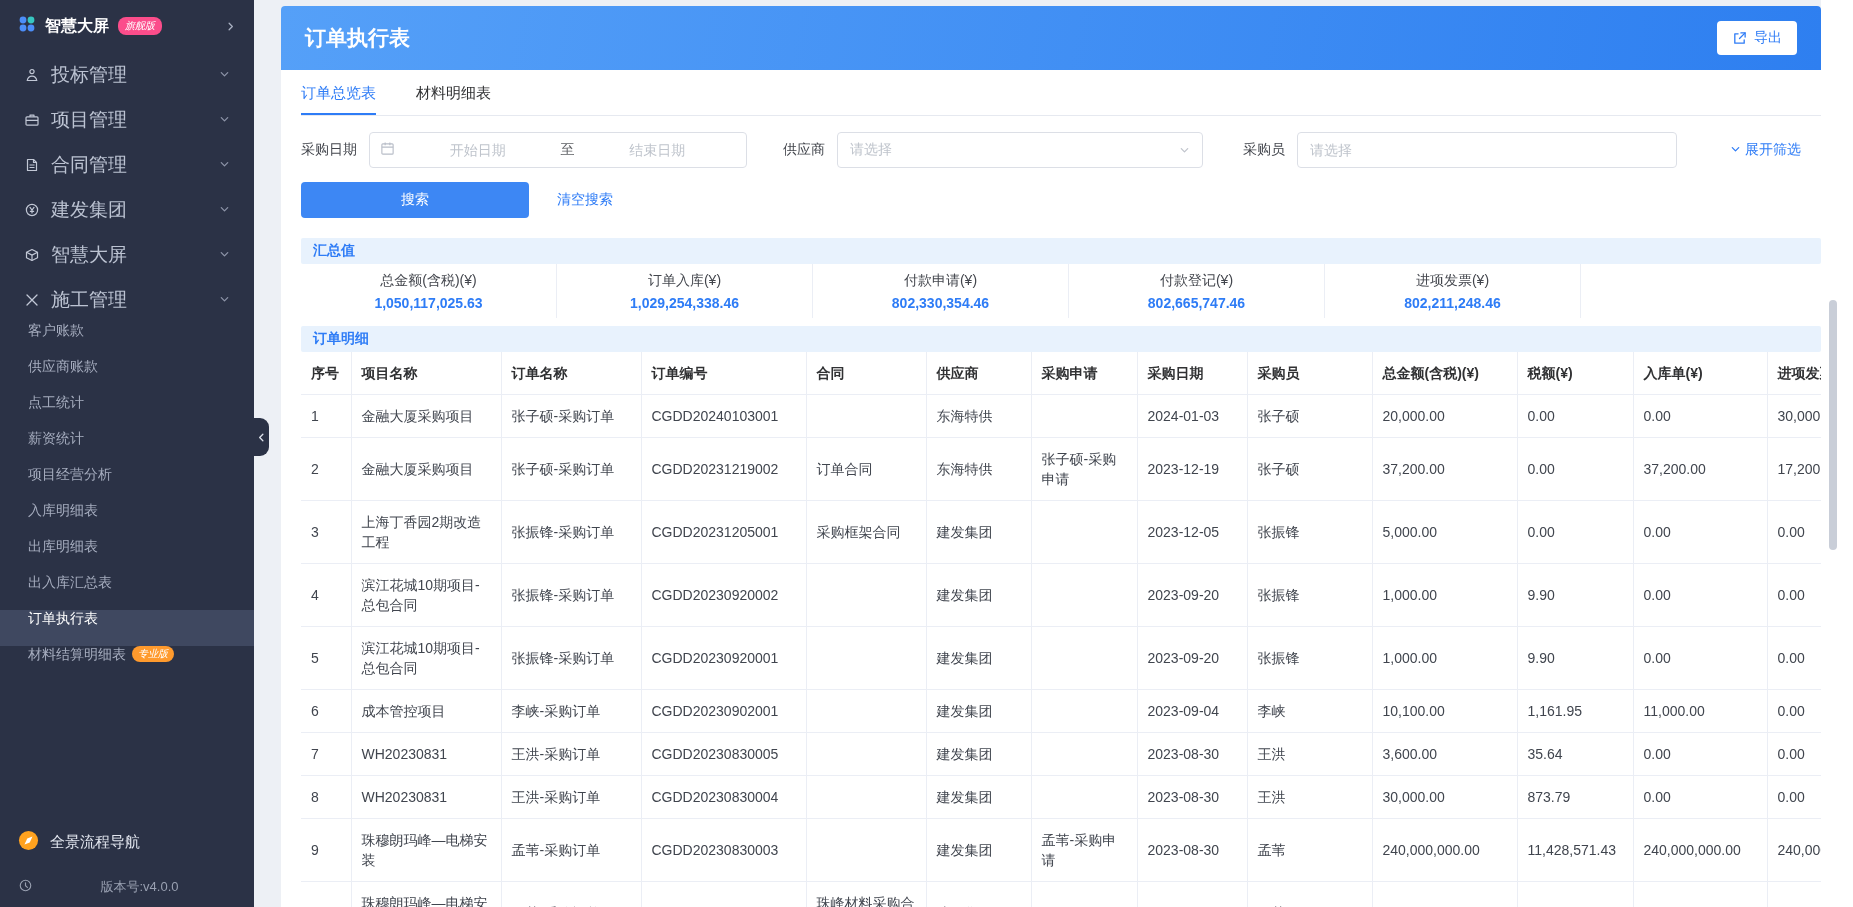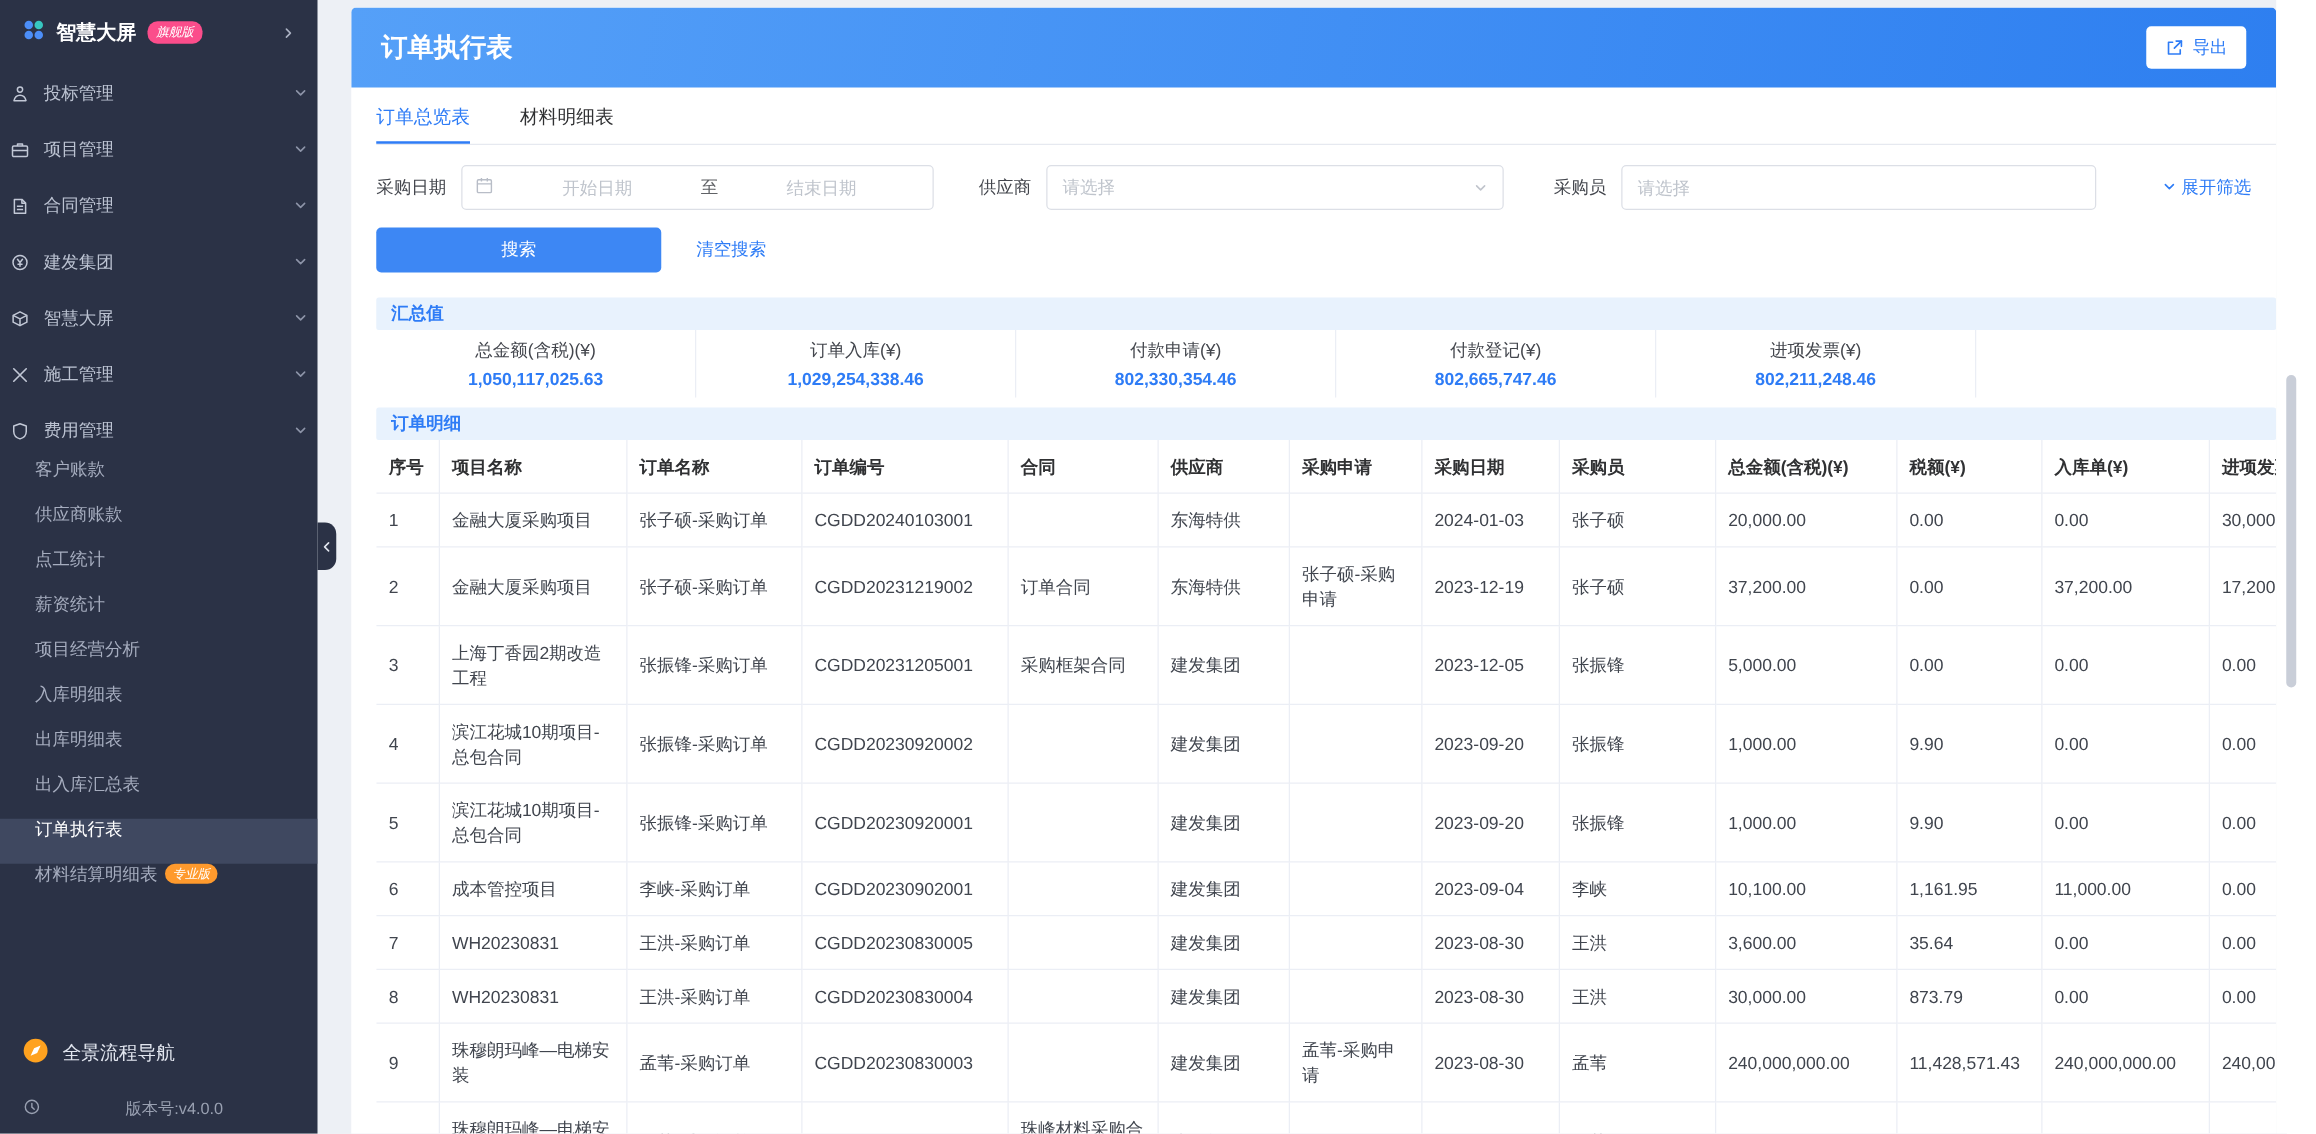--- a/index.html
+++ b/index.html
@@ -9,22 +9,22 @@
 
   
   .sidebar{position:absolute;left:0;top:0;width:254px;height:907px;background:#2b3246;
     display:flex;flex-direction:column;z-index:2;}
   .logo-row{height:52px;display:flex;align-items:center;padding:0 18px;gap:9px;color:#fff;flex:none;}
   .logo-title{font-size:16px;font-weight:bold;white-space:nowrap;}
   .logo-badge{background:#fb4d8b;color:#fff;font-size:10px;font-style:italic;
     padding:2px 7px;border-radius:8px;white-space:nowrap;}
   .logo-chev{margin-left:auto;color:#aab1c2;display:flex;}
   .menu{flex:1 1 auto;overflow:hidden;}
-  .menu-item{height:45px;display:flex;align-items:center;padding:0 8px;gap:11px;
-    color:#bcc3d2;font-size:14px;cursor:pointer;white-space:nowrap;}
+  .menu-item{height:45px;display:flex;align-items:center;padding:0 24px;gap:11px;
+    color:#bcc3d2;font-size:19px;cursor:pointer;white-space:nowrap;}
   .menu-item .chev{margin-left:auto;color:#8d94a8;display:flex;}
   .menu-item.expanded{color:#fff;}
   .menu-item .icn{display:flex;color:#c2c8d6;}
   .submenu-item{height:36px;display:flex;align-items:flex-start;padding-left:28px;
     color:#a6adбf;color:#a6adbf;font-size:14px;cursor:pointer;white-space:nowrap;}
   .submenu-item.active{background:#3f4860;color:#fff;}
   .pro-badge{background:#ff9a2d;color:#fff;font-size:10px;font-style:italic;
     padding:1px 6px;border-radius:8px;margin-left:6px;}
   .panorama{margin-top:auto;height:50px;display:flex;align-items:center;gap:11px;
     padding:0 18px;color:#e2e6ef;font-size:15px;flex:none;cursor:pointer;}
@@ -198,33 +198,20 @@
               <path d="M3 13 13 3M3 3l10 10"></path>
             </svg>
           </span>
           <span>施工管理</span>
           <span class="chev">
             <svg width="11" height="11" viewBox="0 0 12 12">
               <path d="M2.5 4 6 7.5 9.5 4" fill="none" stroke="currentColor" stroke-width="1.4" stroke-linecap="round" stroke-linejoin="round"></path>
             </svg>
           </span>
         </div>
-        <div class="menu-item">
-          <span class="icn">
-            <svg width="16" height="16" viewBox="0 0 16 16" fill="none" stroke="currentColor" stroke-width="1.2" stroke-linejoin="round">
-              <path d="M8 2l5 1.8v4.3c0 3-2 5-5 6-3-1-5-3-5-6V3.8z"></path>
-            </svg>
-          </span>
-          <span>费用管理</span>
-          <span class="chev">
-            <svg width="11" height="11" viewBox="0 0 12 12">
-              <path d="M2.5 4 6 7.5 9.5 4" fill="none" stroke="currentColor" stroke-width="1.4" stroke-linecap="round" stroke-linejoin="round"></path>
-            </svg>
-          </span>
-        </div>
         <div class="submenu-item">
           <span>客户账款</span>
         </div>
         <div class="submenu-item">
           <span>供应商账款</span>
         </div>
         <div class="submenu-item">
           <span>点工统计</span>
         </div>
         <div class="submenu-item">

